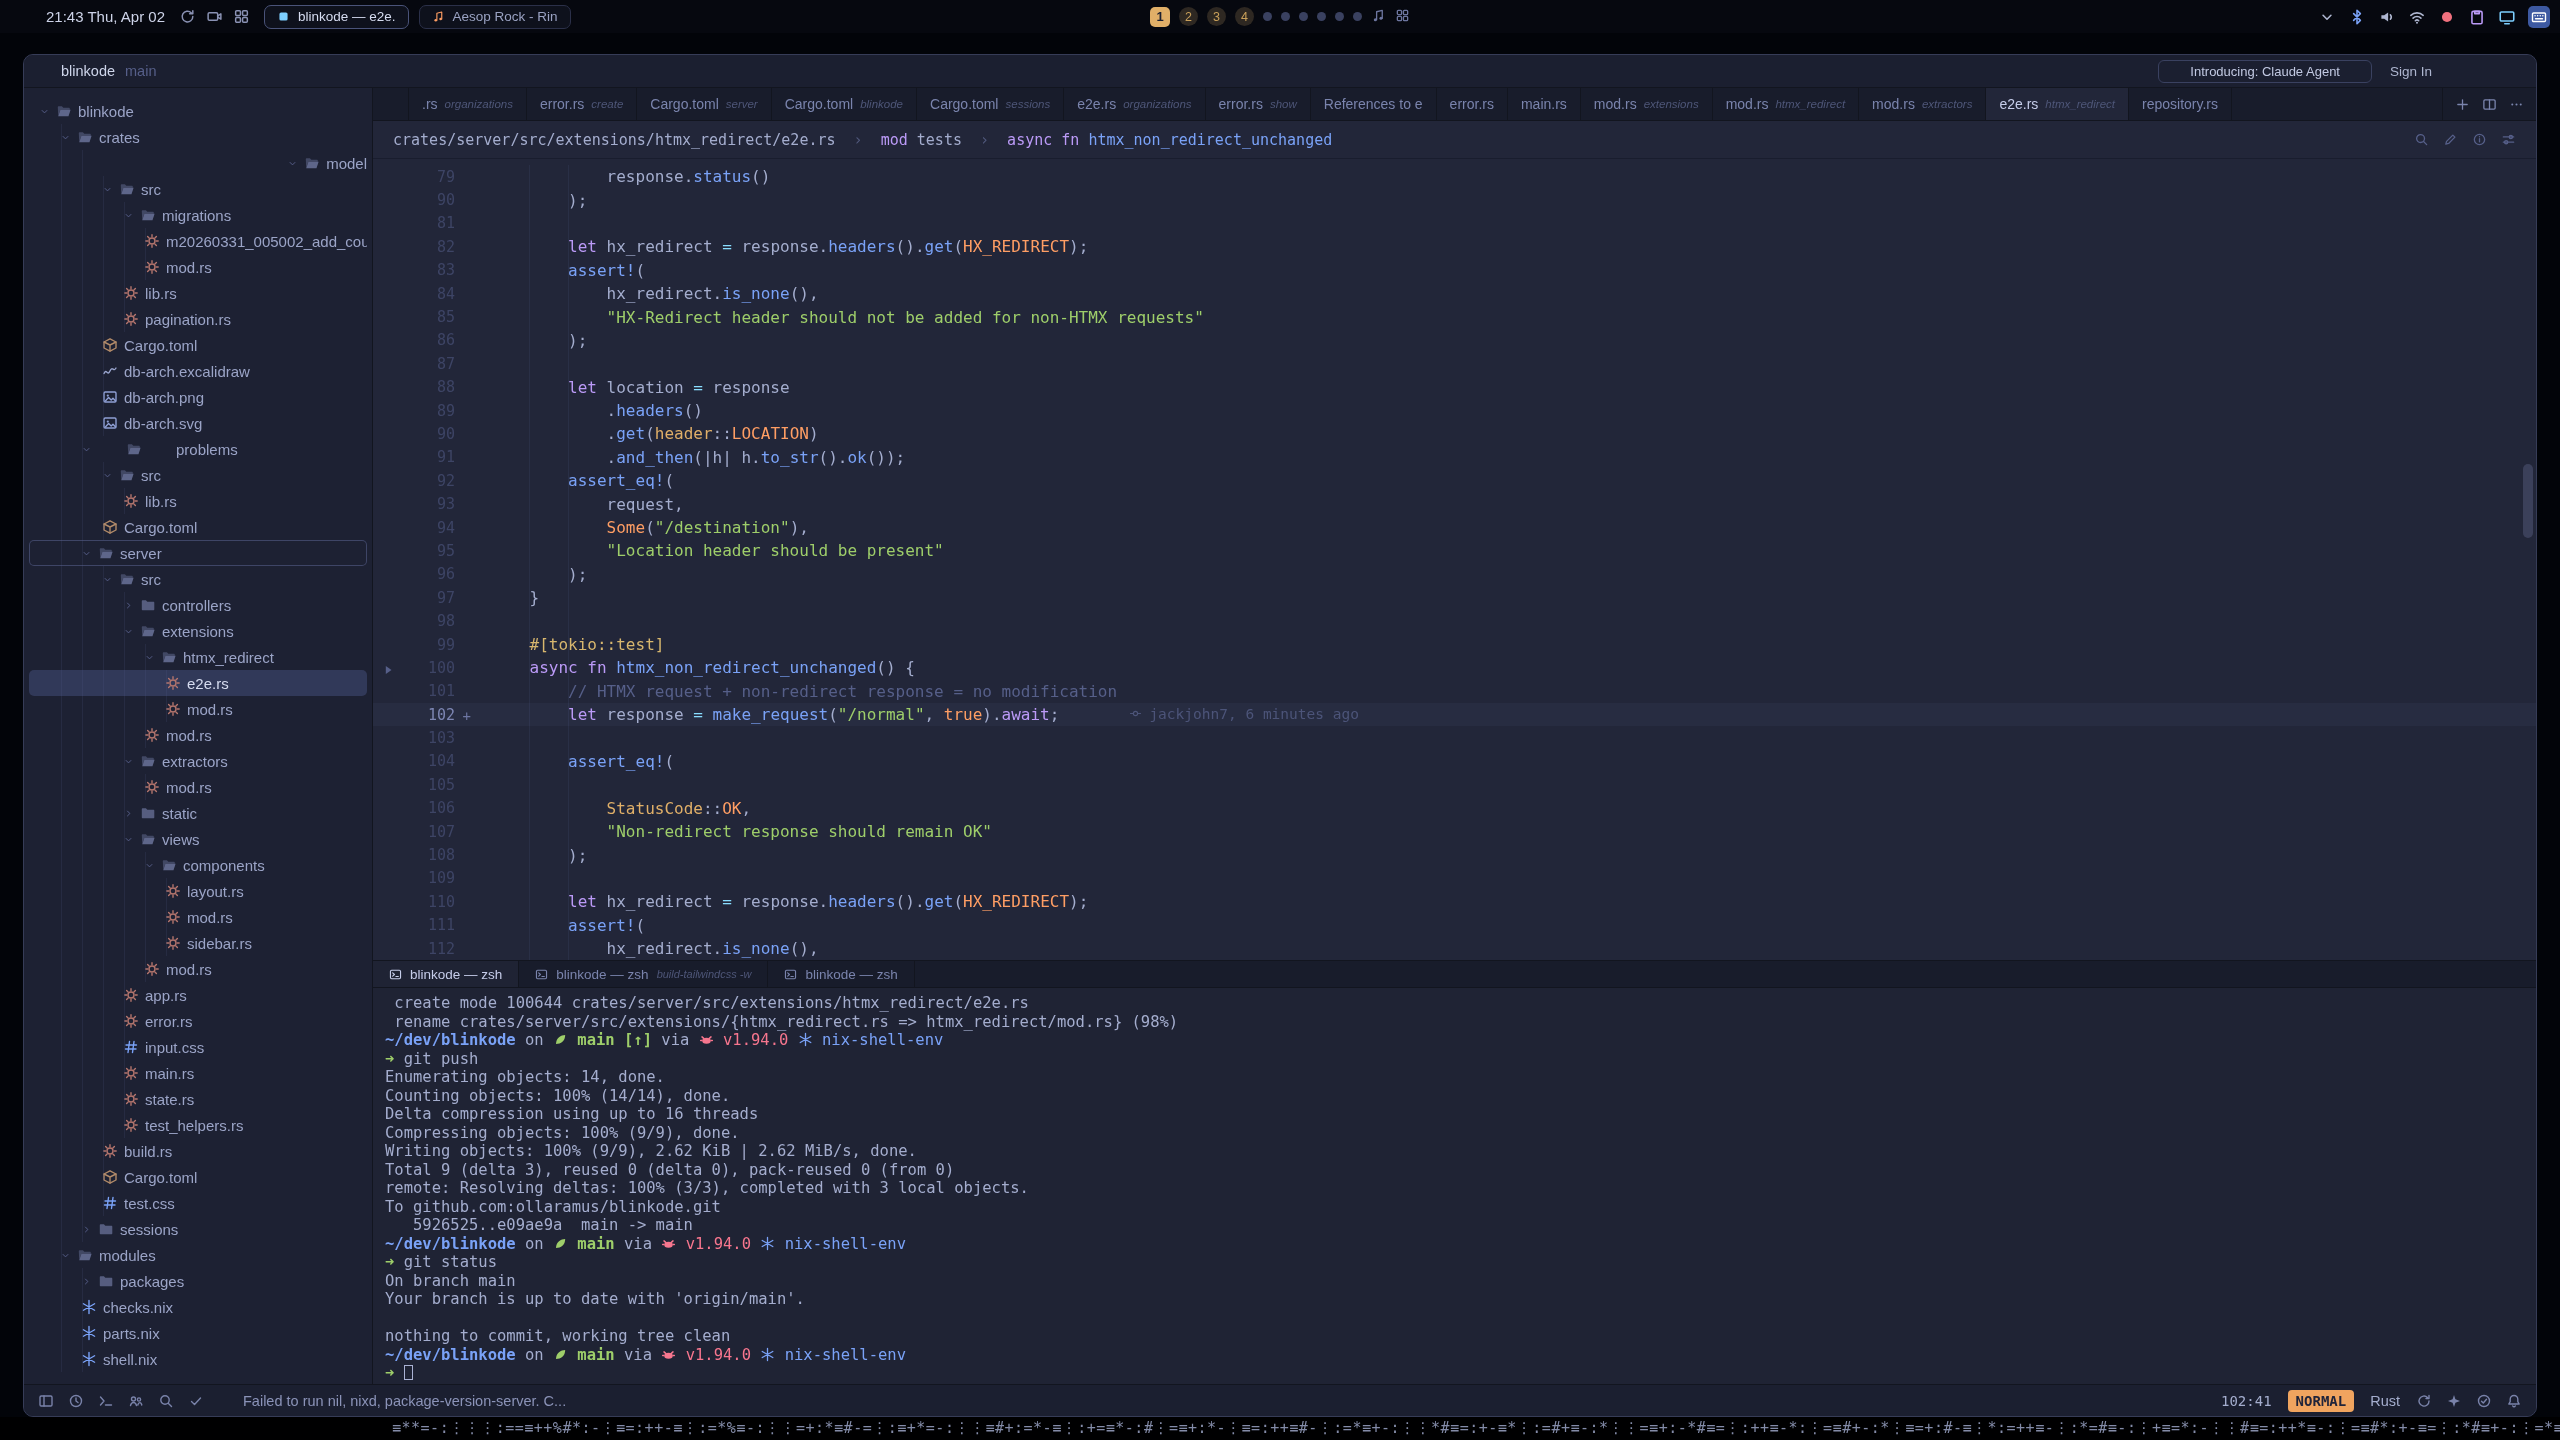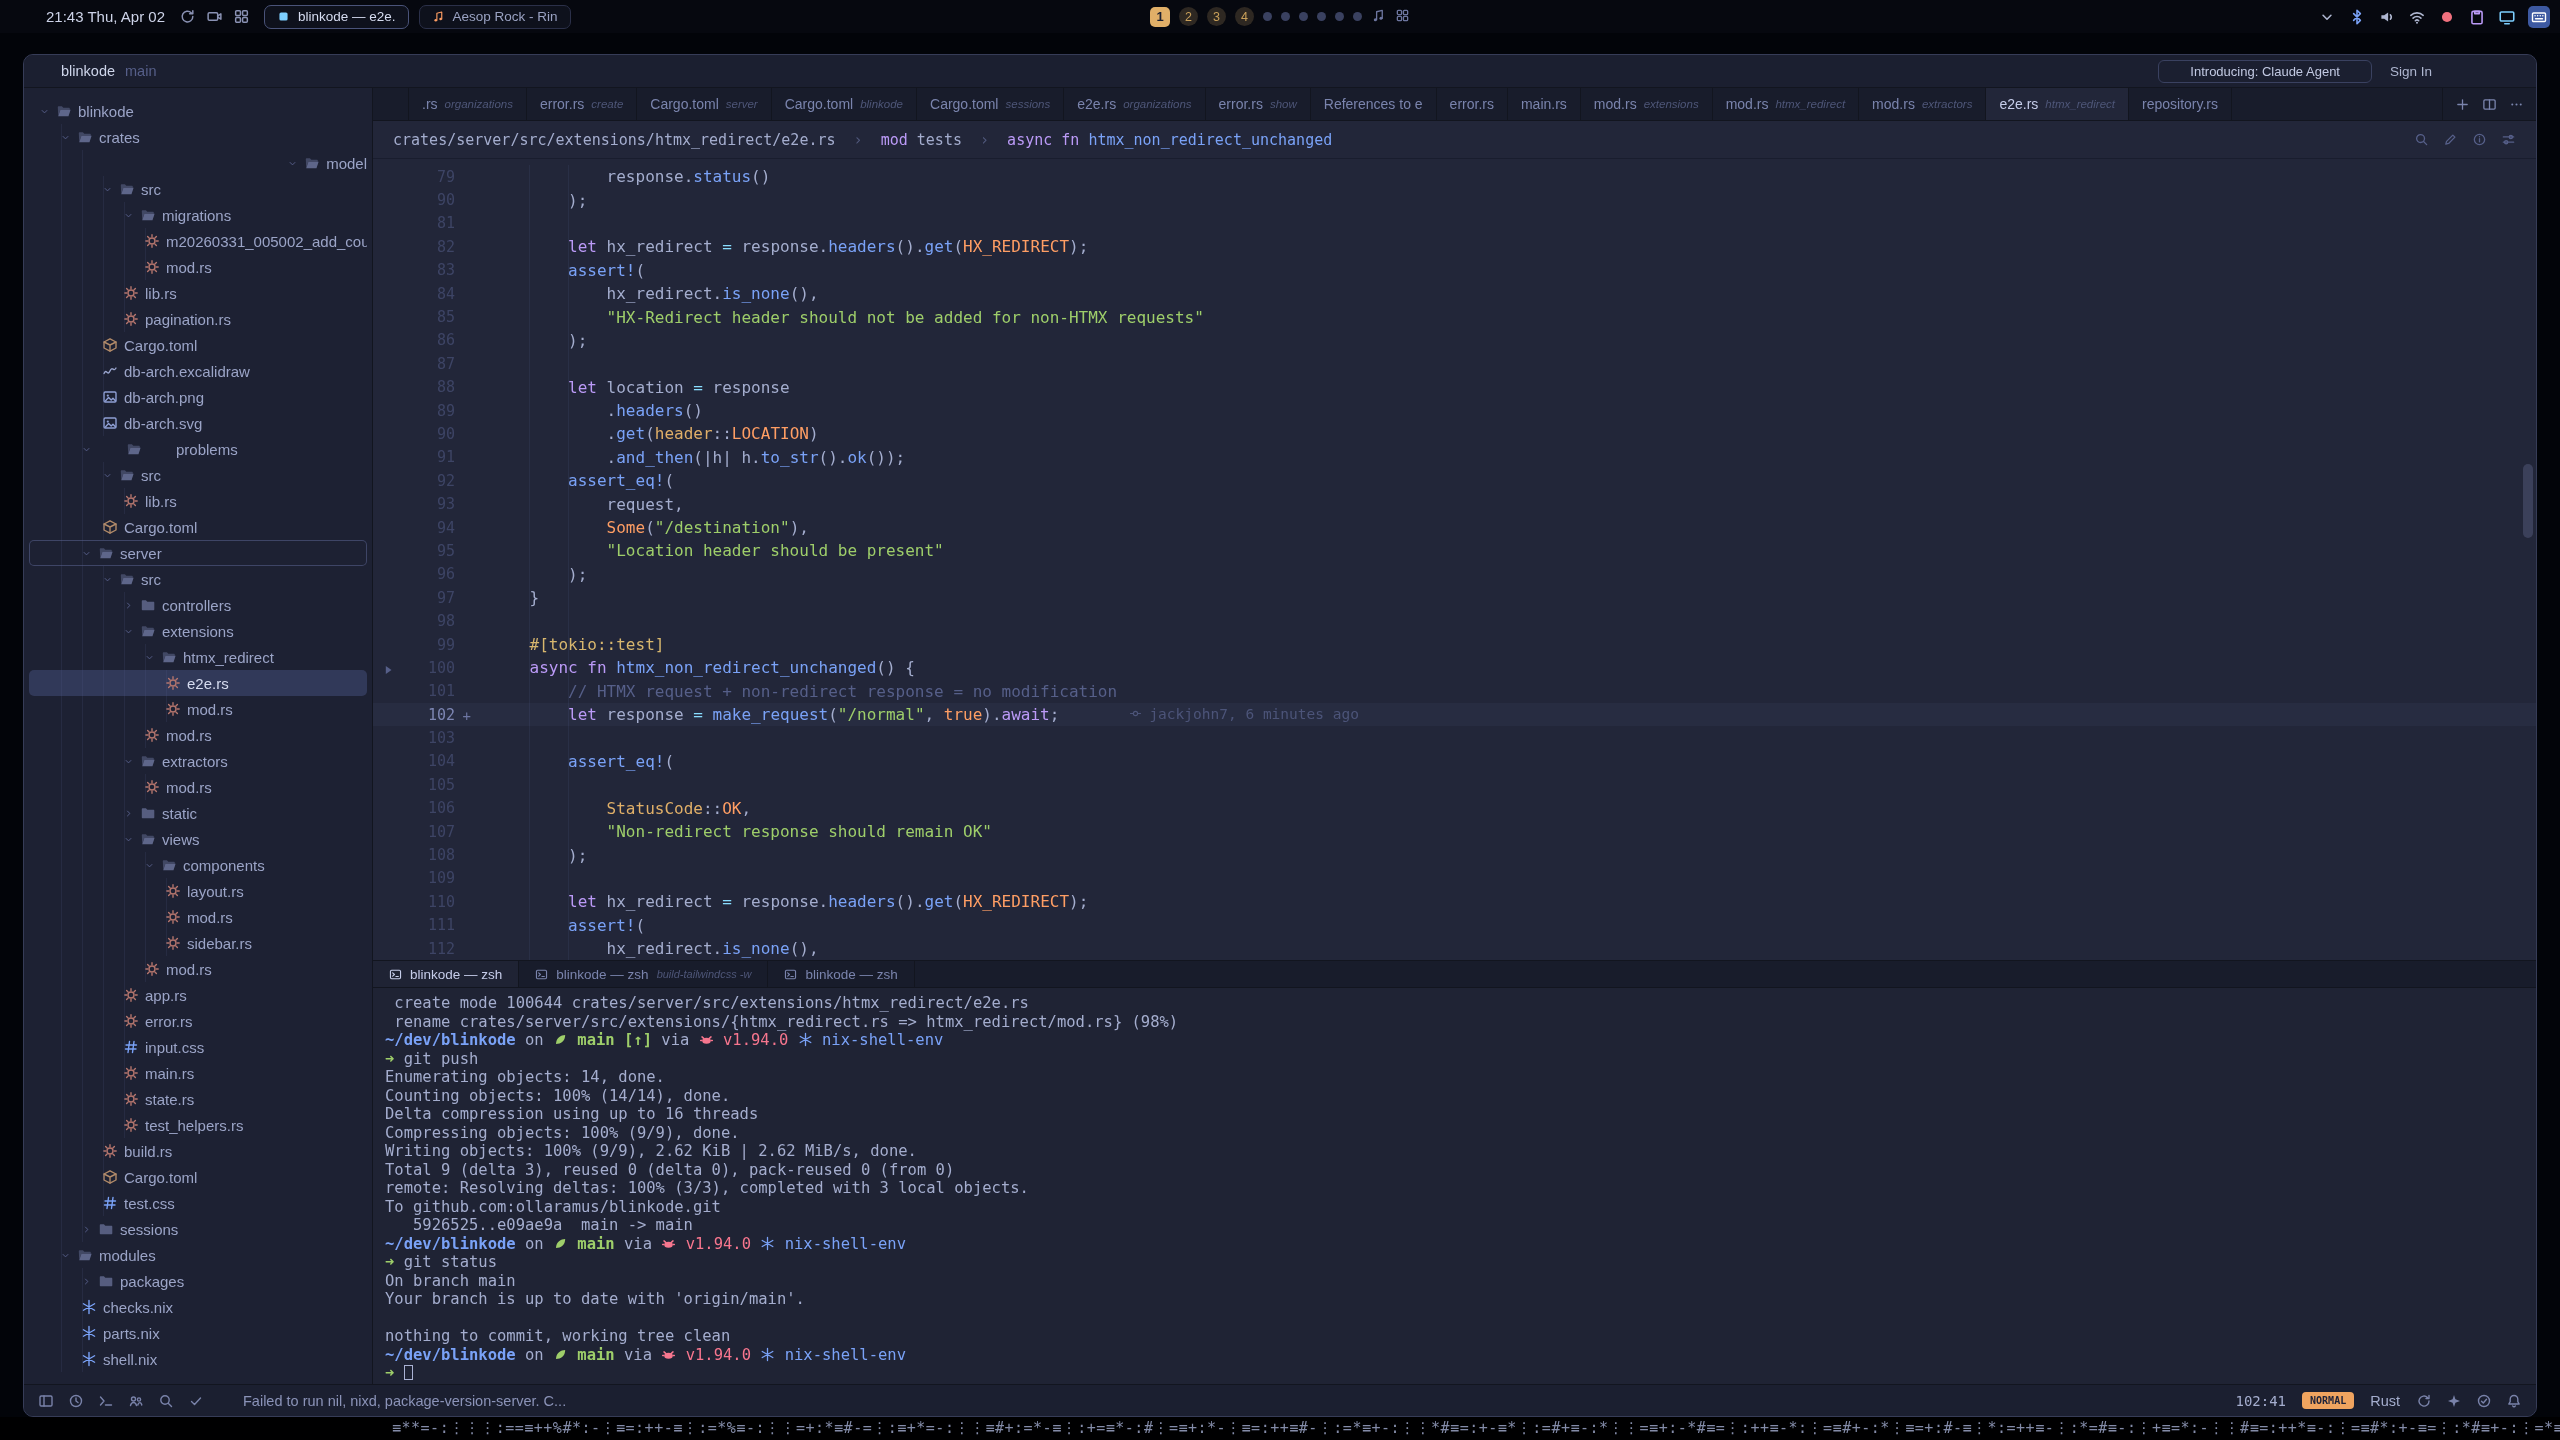--- a/index.html
+++ b/index.html
@@ -124,21 +124,21 @@
 
   
   .statusbar{height:32px;flex:0 0 auto;background:#1b1f30;border-top:1px solid #12151f;
     display:flex;align-items:center;padding:0 14px;gap:16px;font-size:14.5px;color:#8b93b8}
   .sb-icons{display:flex;gap:14px;color:#7982a9}
   .sb-icons .i{width:16px;height:16px}
   .sb-warning{display:flex;align-items:center;gap:8px;color:#8b93b8}
   .sb-warning .i{width:15px;height:15px}
   .sb-right{margin-left:auto;display:flex;align-items:center;gap:16px}
   .sb-cursor{color:#a4adce;font-family:"DejaVu Sans Mono","DejaVu Sans",monospace;font-size:14px}
-  .vim-mode{background:#f0a45f;color:#20243a;font-weight:700;font-size:10px;padding:3px 8px;
+  .vim-mode{background:#f0a45f;color:#20243a;font-weight:700;font-size:14px;padding:3px 8px;
     border-radius:4px;font-family:"DejaVu Sans Mono","DejaVu Sans",monospace}
   .sb-lang{color:#a4adce}
 
   
   .glyphstrip{position:absolute;left:0;top:1417px;width:2560px;height:23px;background:#000;
     padding-left:392px;overflow:hidden;white-space:nowrap;color:#9aa3c4;opacity:.85;
     font-family:"DejaVu Sans Mono","DejaVu Sans",monospace;font-size:15px;line-height:23px;letter-spacing:.5px}
 </style>
 </head>
 <body>

